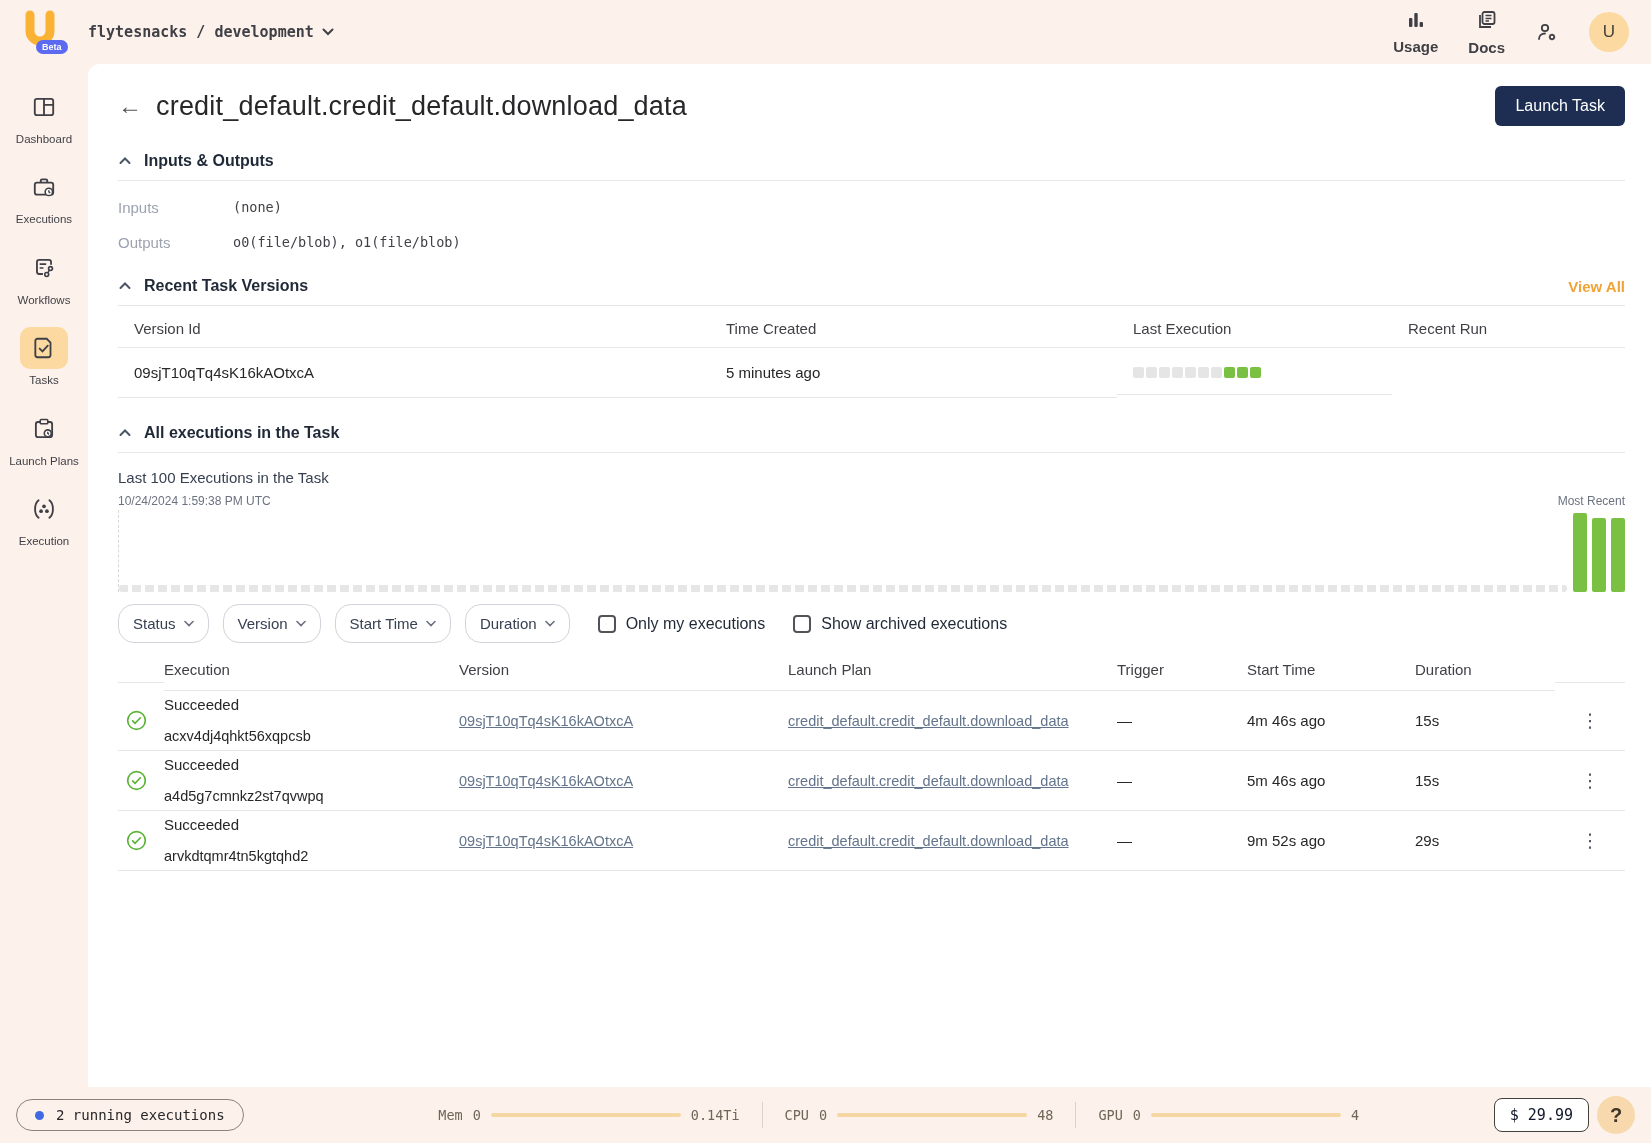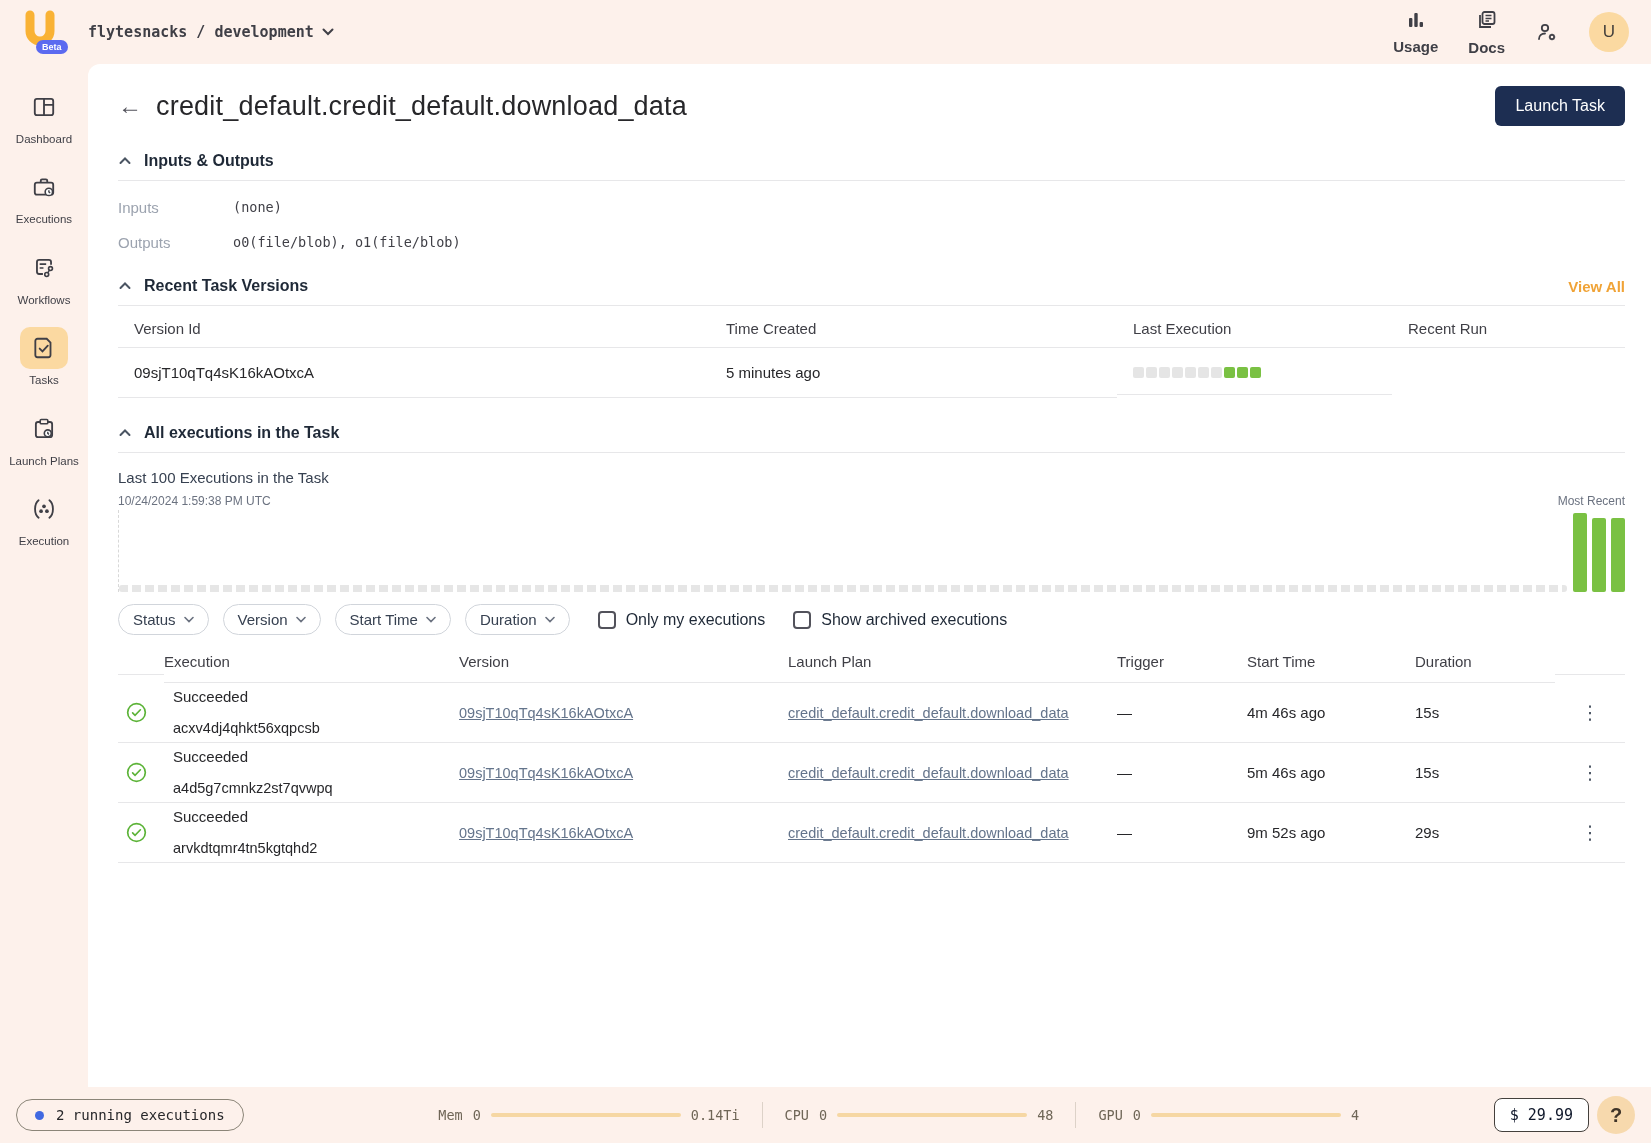--- a/index.html
+++ b/index.html
@@ -62,31 +62,31 @@
   .chart-plot { position:relative; height:82px; margin-top:2px; border-left:1px dashed #d8d8d8; }
   .chart-base { position:absolute; left:0; right:58px; bottom:0; height:7px; border-radius:3px;
                 background:repeating-linear-gradient(90deg,#e6e6e6 0 9px,transparent 9px 13px); }
   .chart-bars { position:absolute; right:0; bottom:0; display:flex; align-items:flex-end; gap:5px; }
   .chart-bar { width:14px; height:74px; background:#7ac143; border-radius:2px; display:inline-block; }
   .chart-bar:first-child { height:79px; }
 
   
   .filters { display:flex; align-items:center; gap:14px; margin-top:12px; }
   .pill { display:flex; align-items:center; gap:8px; border:1px solid #d1d5db; border-radius:16px;
-          height:31px; padding:0 14px; font-size:15px; color:#374151; background:#fff; cursor:pointer; }
+          height:39px; padding:0 14px; font-size:15px; color:#374151; background:#fff; cursor:pointer; }
   .cb-wrap { display:flex; align-items:center; gap:10px; margin-left:14px; cursor:pointer; }
   .cb { width:18px; height:18px; border:2px solid #52525b; border-radius:4px; background:#fff; }
   .cb-label { font-size:16px; color:#1f2937; }
 
   
   .t-grid { display:grid; grid-template-columns:46px 295px 329px 329px 130px 168px 140px 1fr; align-items:center; }
   .t-head { padding:18px 0 12px 0; font-size:15px; color:#3f3f46; border-bottom:1px solid #e7e7e9; }
   .t-row { border-bottom:1px solid #e7e7e9; height:60px; cursor:pointer; }
   .t-cell { font-size:15px; color:#27272a; }
-  .exec-2line { display:flex; flex-direction:column; gap:12px; line-height:1.25;margin-left:9px; }
+  .exec-2line { display:flex; flex-direction:column; gap:12px; line-height:1.25; }
   .exec-id { font-size:14.5px; }
   a.tbl-link { color:#64748b; text-decoration:underline; font-size:14.5px; cursor:pointer; }
   .status-ic { display:flex; align-items:center; justify-content:flex-start; padding-left:8px; }
   .kebab { font-size:19px; color:#4b5563; text-align:center; cursor:pointer; letter-spacing:0; }
 
   
   .footer { position:absolute; left:0; bottom:0; width:1651px; height:56px; background:#fdf1eb;
             display:flex; align-items:center; padding:0 16px; }
   .run-pill { display:flex; align-items:center; gap:12px; border:1.5px solid #8b8578; border-radius:18px;
               height:32px; padding:0 18px; font-size:14px; color:#27272a; cursor:pointer; }

